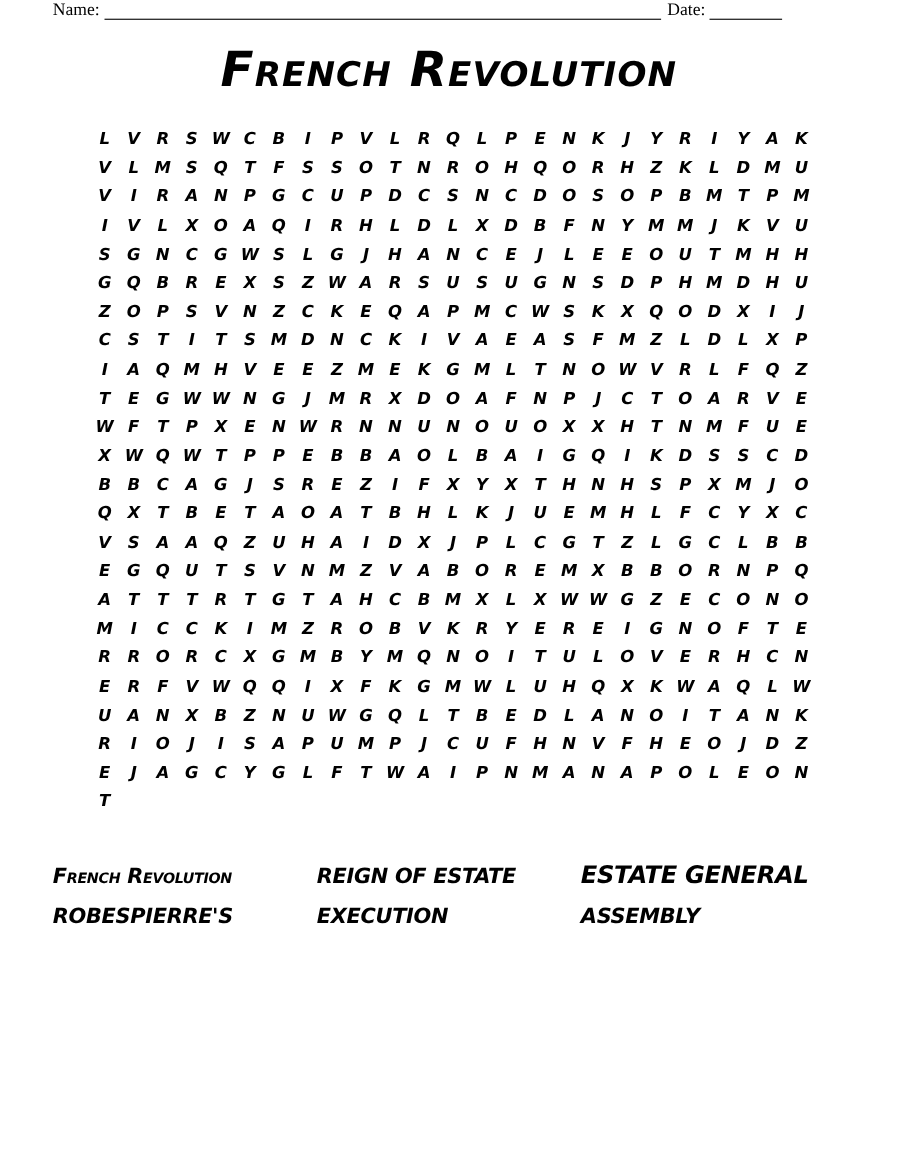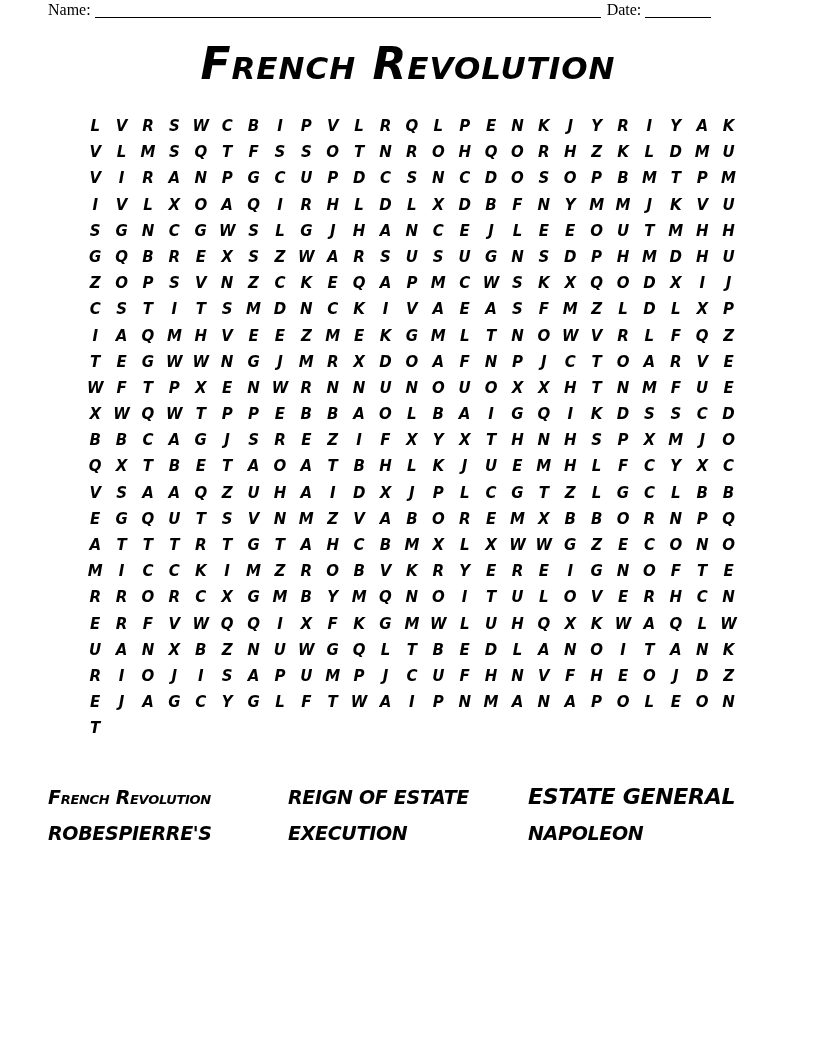--- a/index.html
+++ b/index.html
@@ -628,14 +628,14 @@
     <div class="cell">N</div>
     <div class="cell">T</div>
   </div>
 
 <div class="words" id="words">
     <div class="word sc">French Revolution</div>
     <div class="word">REIGN OF ESTATE</div>
     <div class="word big">ESTATE GENERAL</div>
     <div class="word">ROBESPIERRE'S</div>
     <div class="word">EXECUTION</div>
-    <div class="word">NAPOLEON</div>
+    <div class="word">ASSEMBLY</div>
   </div>
 
 </body></html>

